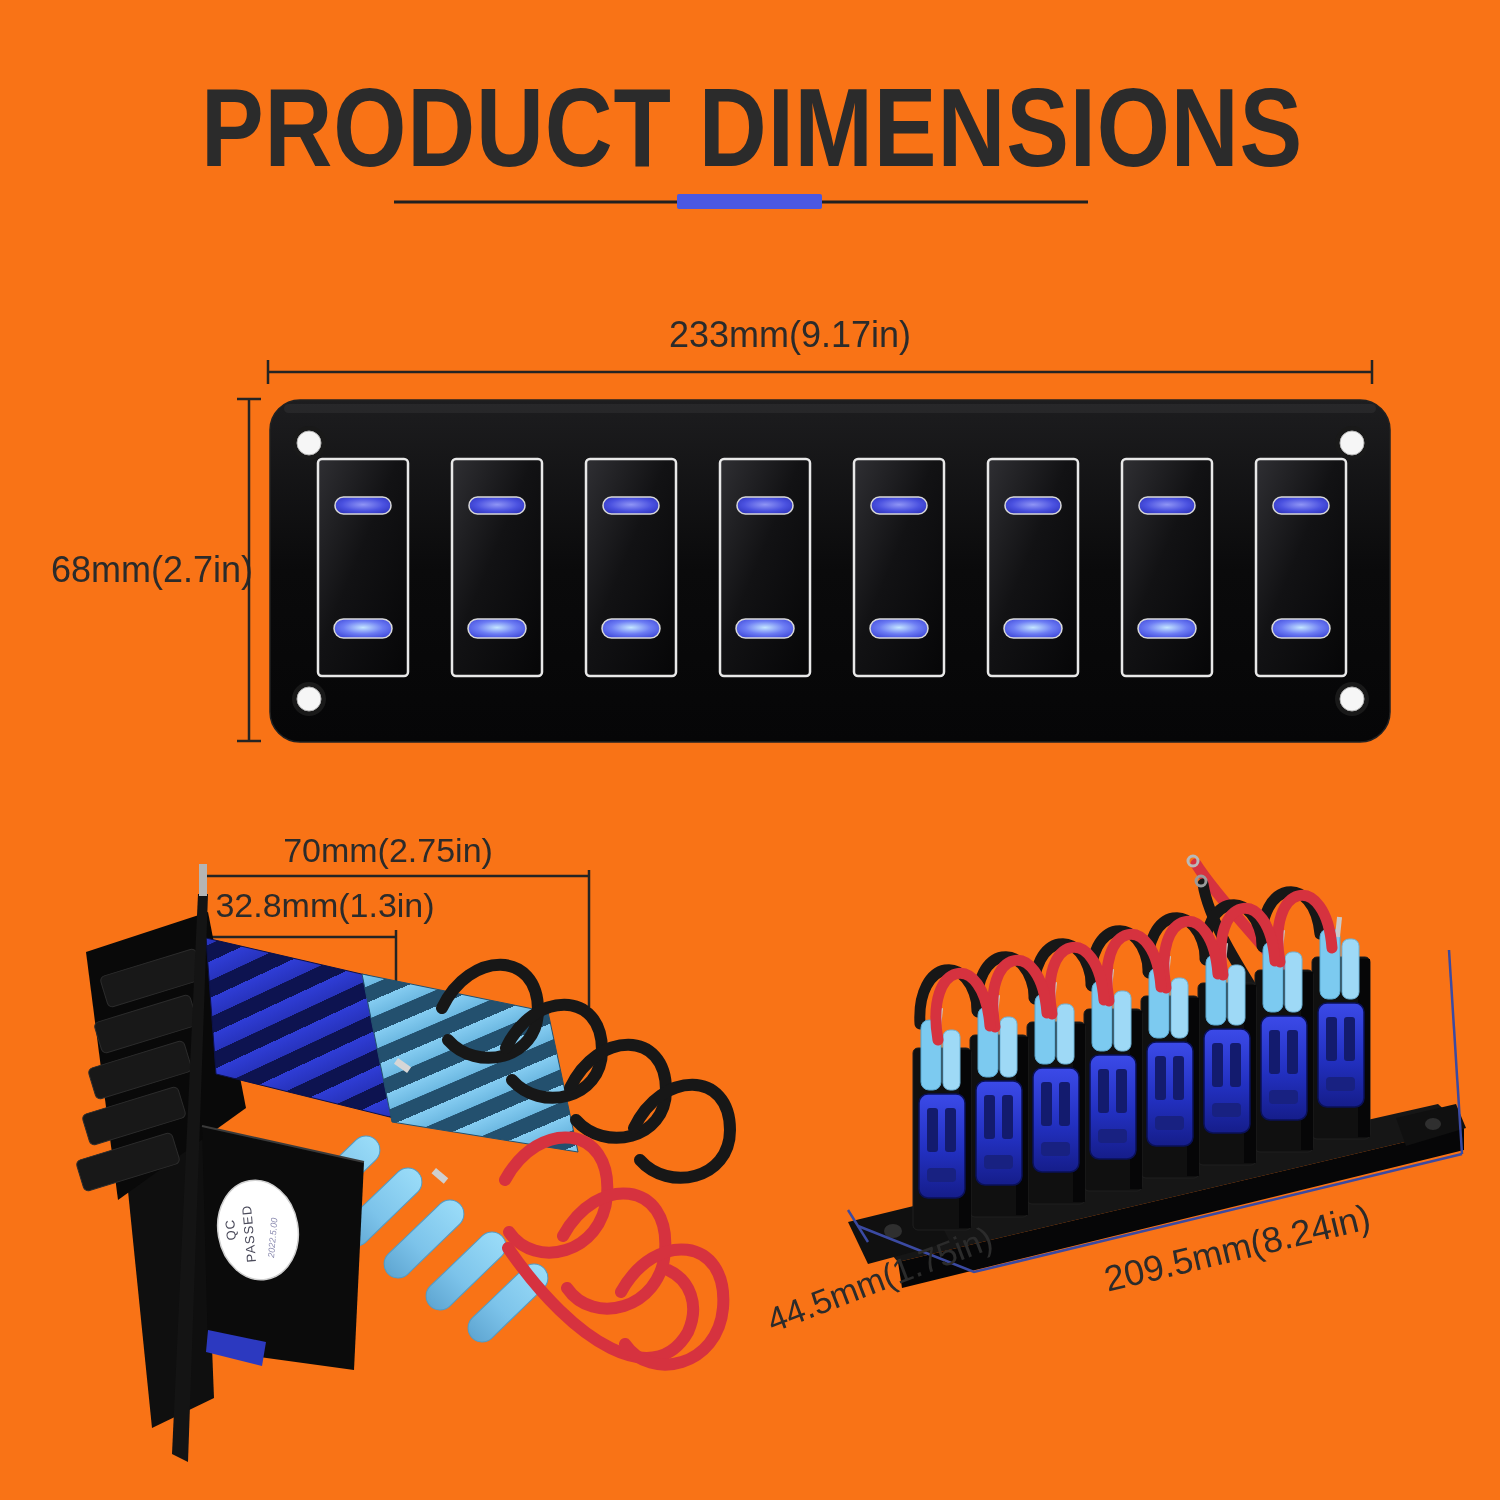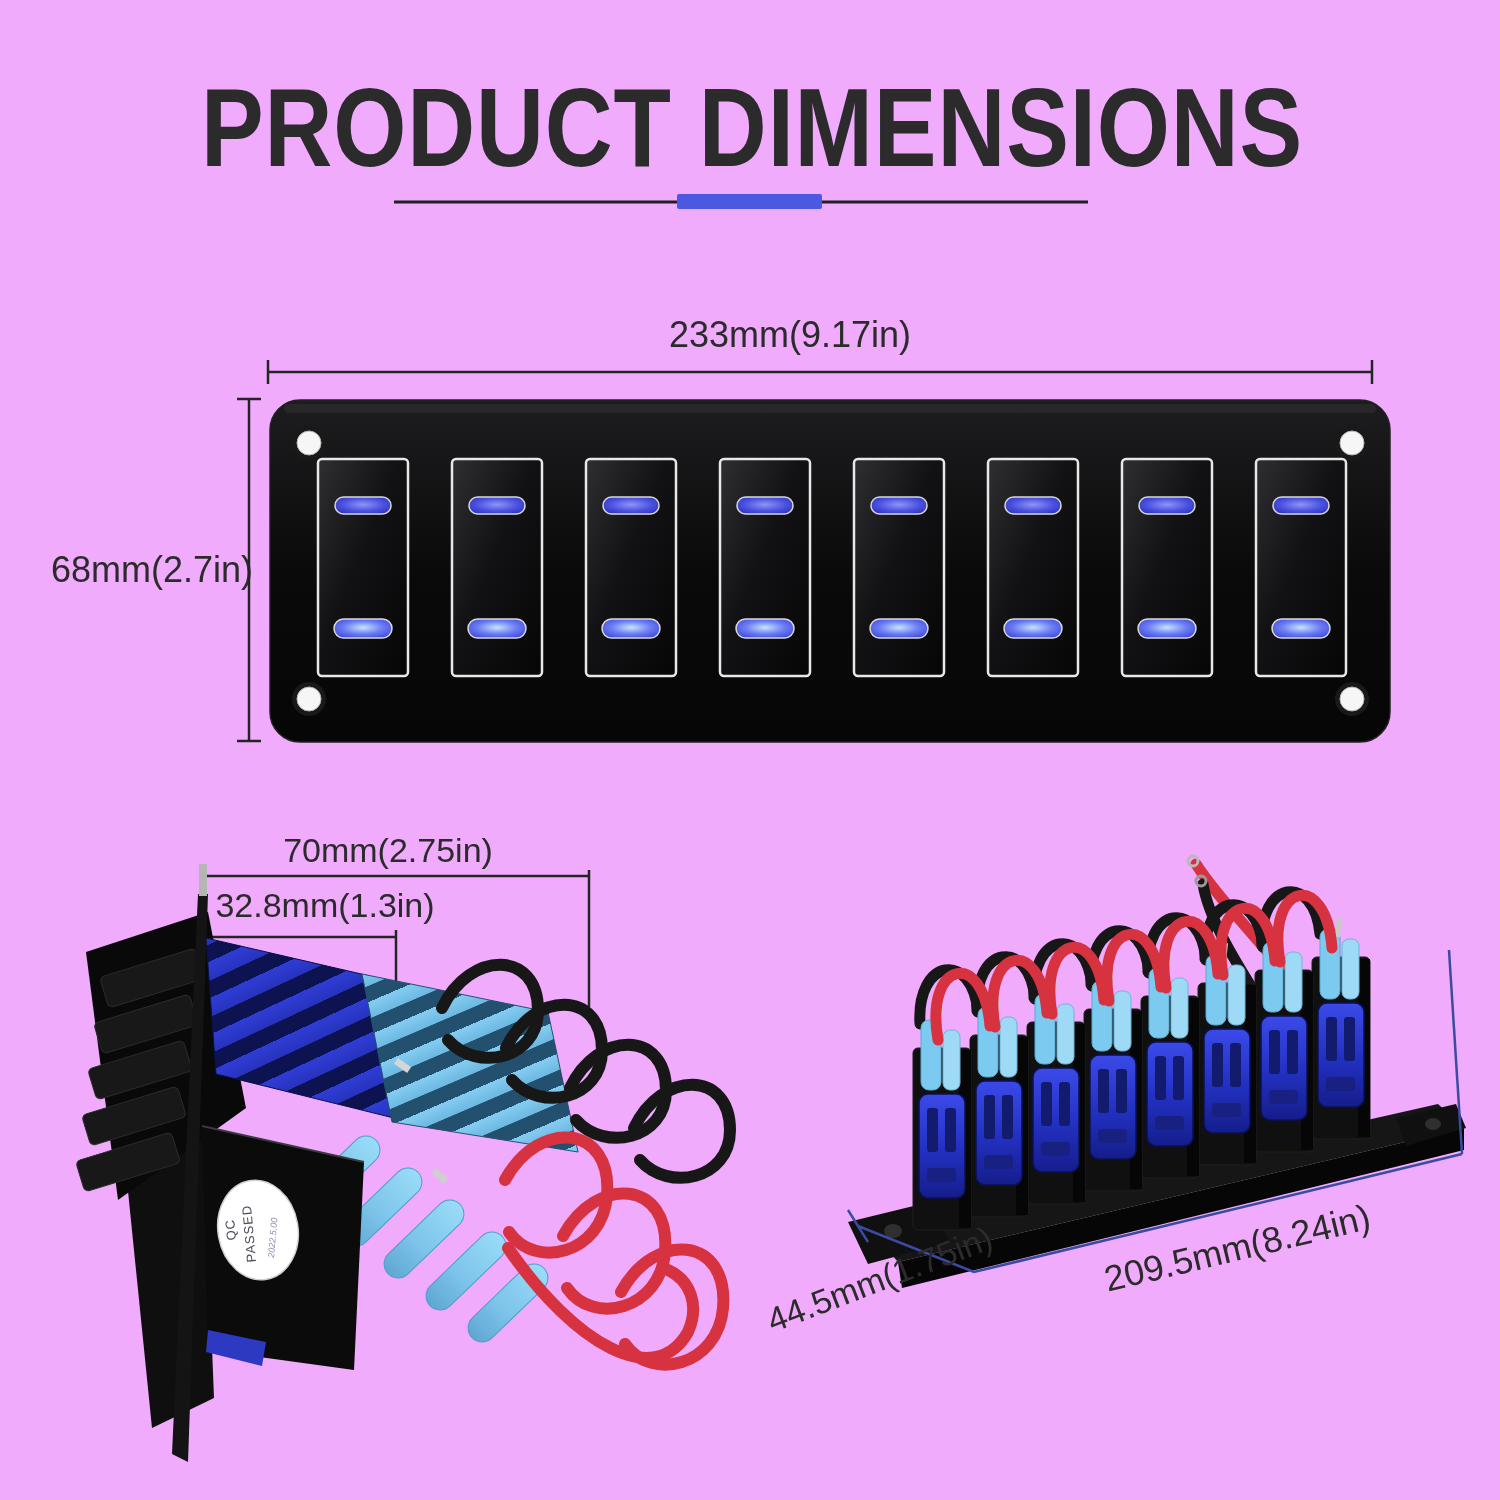--- a/index.html
+++ b/index.html
@@ -1,16 +1,16 @@
 <!DOCTYPE html>
 <html><head>
 <meta charset="utf-8">
 <style>
   html,body{margin:0;padding:0;background:#fcfcfc;}
-  .stage{position:relative;width:1500px;height:1500px;background:#f0abfc;overflow:hidden;
+  .stage{position:relative;width:1500px;height:1500px;background:#f97316;overflow:hidden;
          font-family:"Liberation Sans",sans-serif;}
   svg{display:block}
   svg text{font-family:"Liberation Sans",sans-serif;fill:#2b2b2b;stroke:none;}
   .dim-label{font-size:34px;}
   .dim-label-big{font-size:36px;}
   .title-text{font-weight:bold;letter-spacing:1px;}
   .sticker-text{font-size:13px;fill:#4a4a5a;letter-spacing:1px;}
   .sticker-note{font-size:9px;fill:#8b8bb0;font-style:italic;}
 </style>
 </head>

